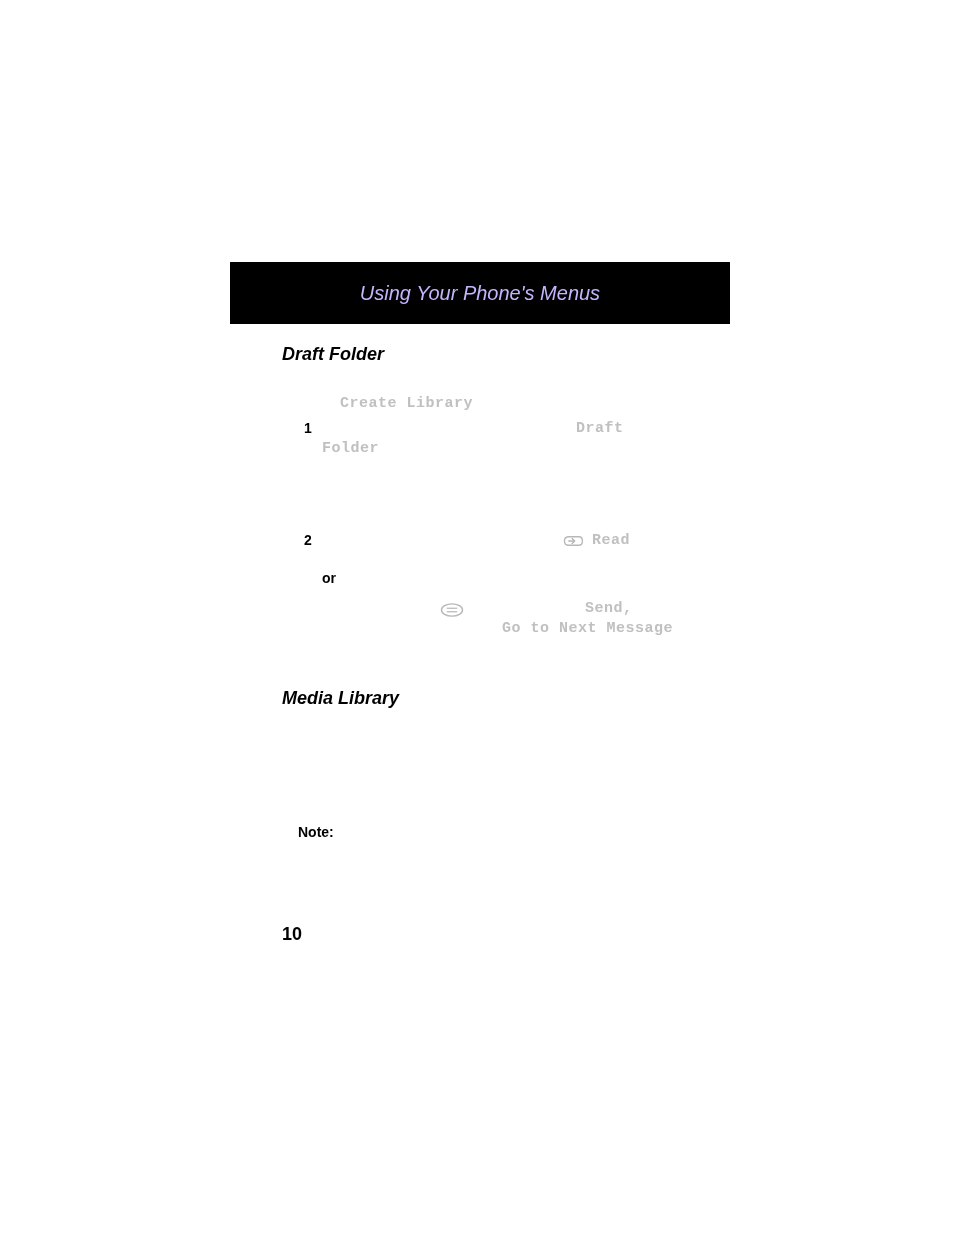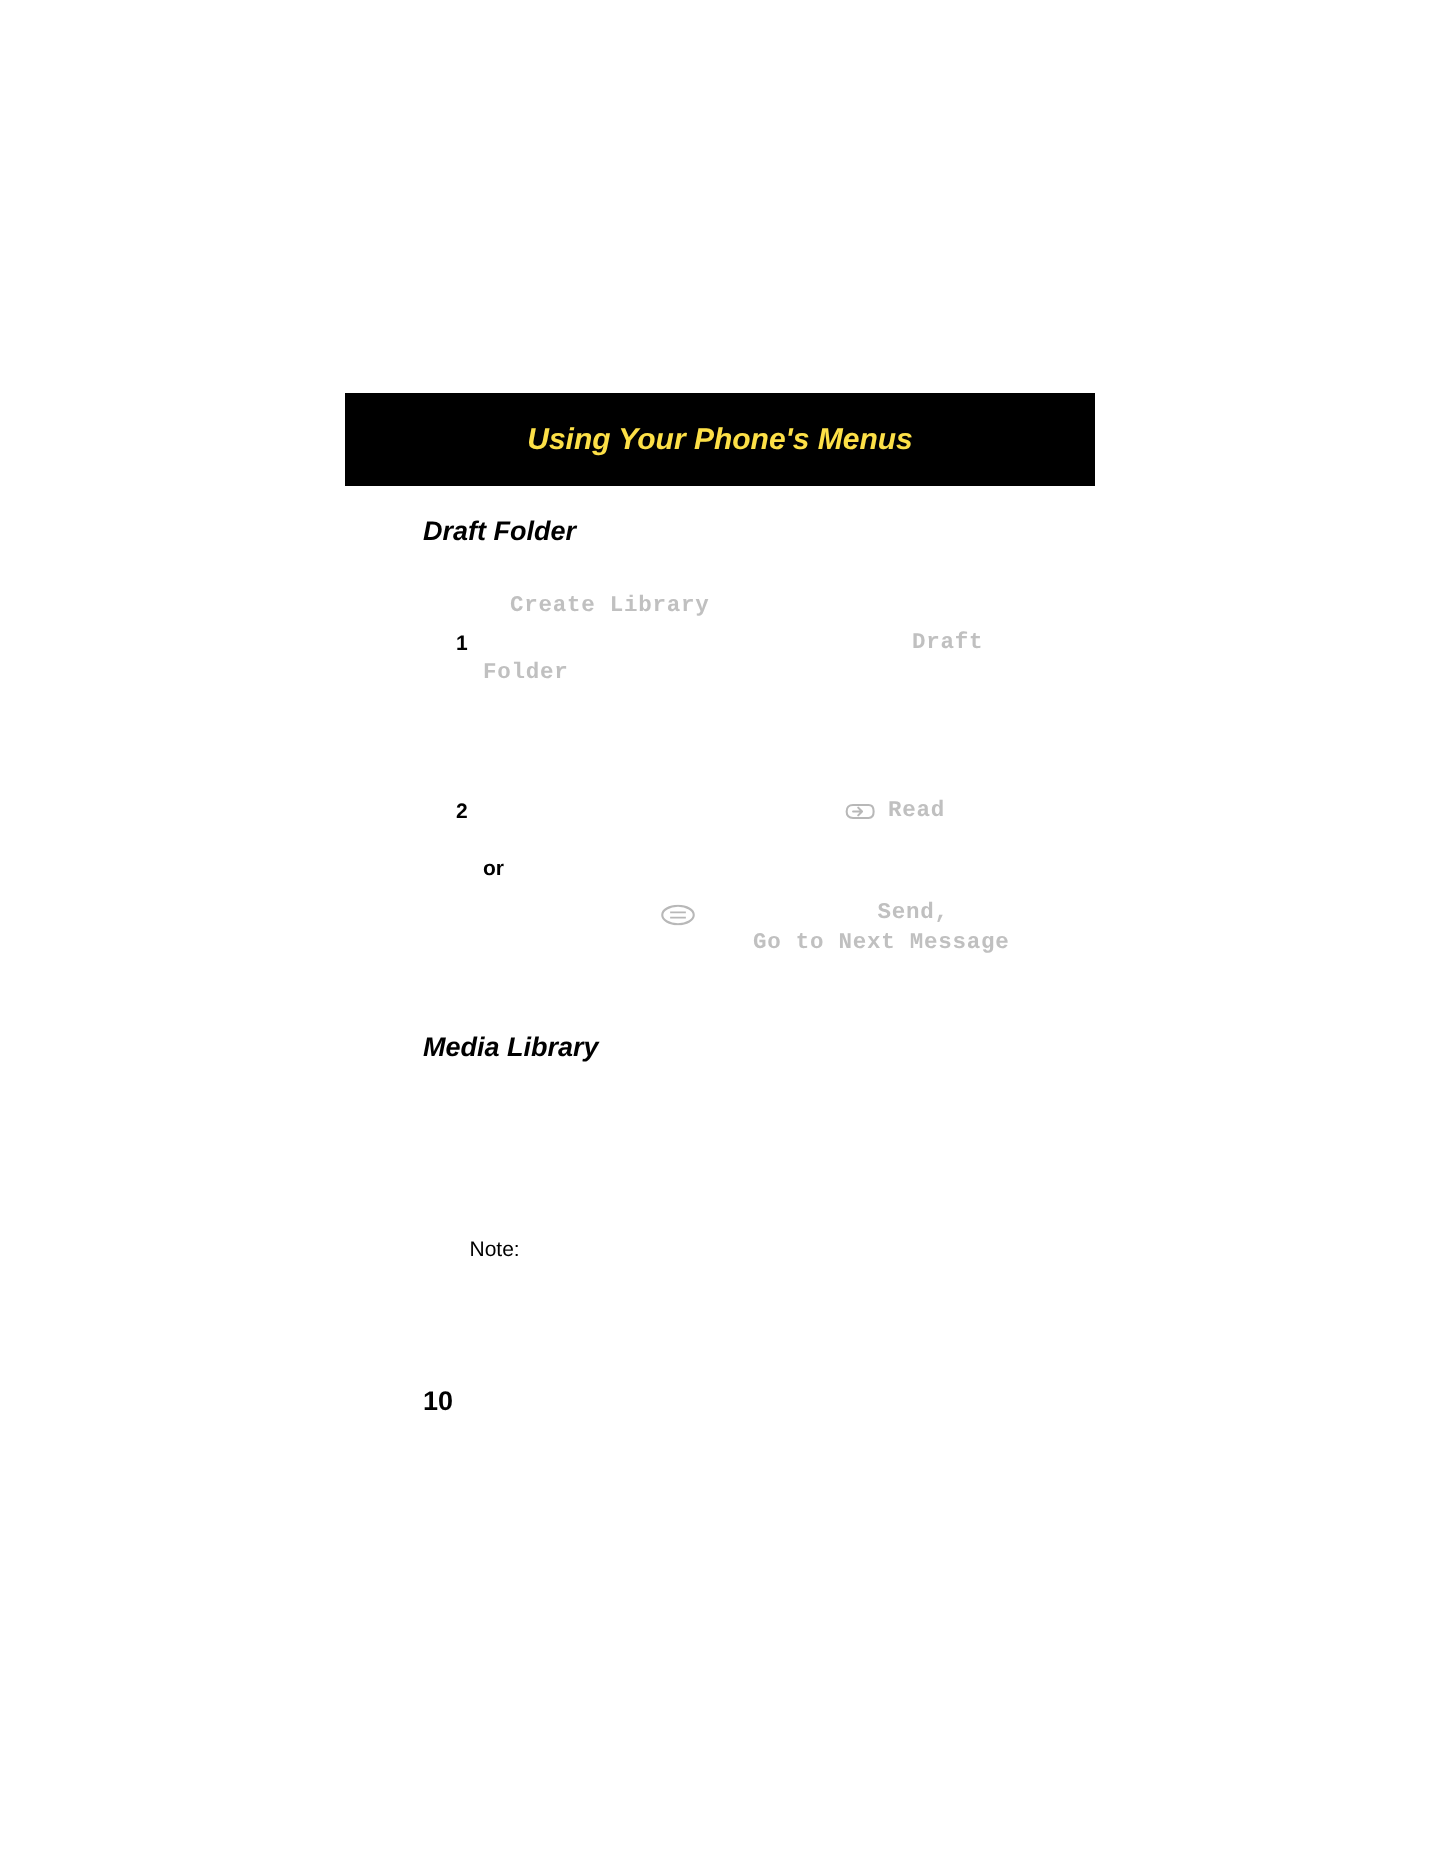--- a/index.html
+++ b/index.html
@@ -16,23 +16,23 @@
     font-family: Arial, Helvetica, sans-serif;
     color: #000;
   }
   .banner {
     position: absolute;
     left: 230px;
     top: 262px;
     width: 500px;
     height: 62px;
     background: #000;
-    color: #fde047;
+    color: #c4b5fd;
     font-style: italic;
-    font-weight: 700;
+    font-weight: 400;
     font-size: 20px;
     line-height: 62px;
     text-align: center;
     font-family: Arial, Helvetica, sans-serif;
   }
   .section-title {
     position: absolute;
     left: 282px;
     font-style: italic;
     font-weight: 700;
@@ -59,21 +59,21 @@
     font-weight: 700;
     font-size: 14px;
     color: #000;
     font-family: Arial, Helvetica, sans-serif;
   }
   #num1 { left: 304px; top: 420px; }
   #num2 { left: 304px; top: 532px; }
 
   .draft-word {
     position: absolute;
-    left: 608px;
+    left: 576px;
     top: 420px;
   }
   .folder-word {
     position: absolute;
     left: 322px;
     top: 440px;
     text-align: right;
   }
 
   .read-icon {
@@ -118,23 +118,23 @@
     width: 340px;
   }
   .delete-line2 {
     position: absolute;
     left: 502px;
     top: 620px;
   }
 
   .note-label {
     position: absolute;
-    left: 313px;
+    left: 298px;
     top: 824px;
-    font-weight: 400;
+    font-weight: 700;
     font-size: 14px;
     font-family: Arial, Helvetica, sans-serif;
     color: #000;
   }
 
   .page-num {
     position: absolute;
     left: 282px;
     top: 924px;
     font-weight: 700;

